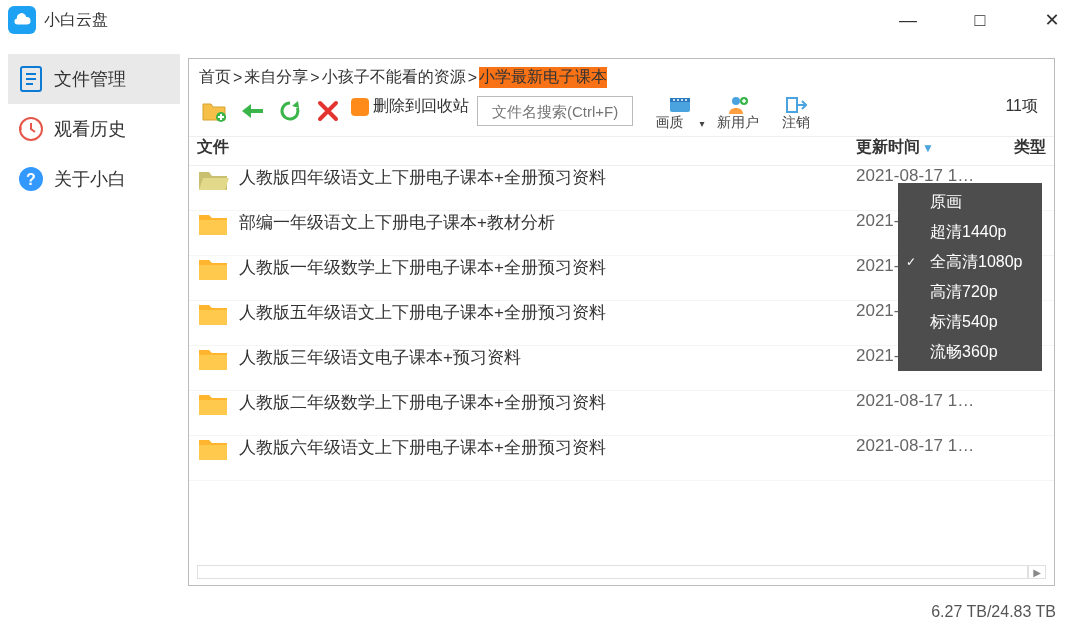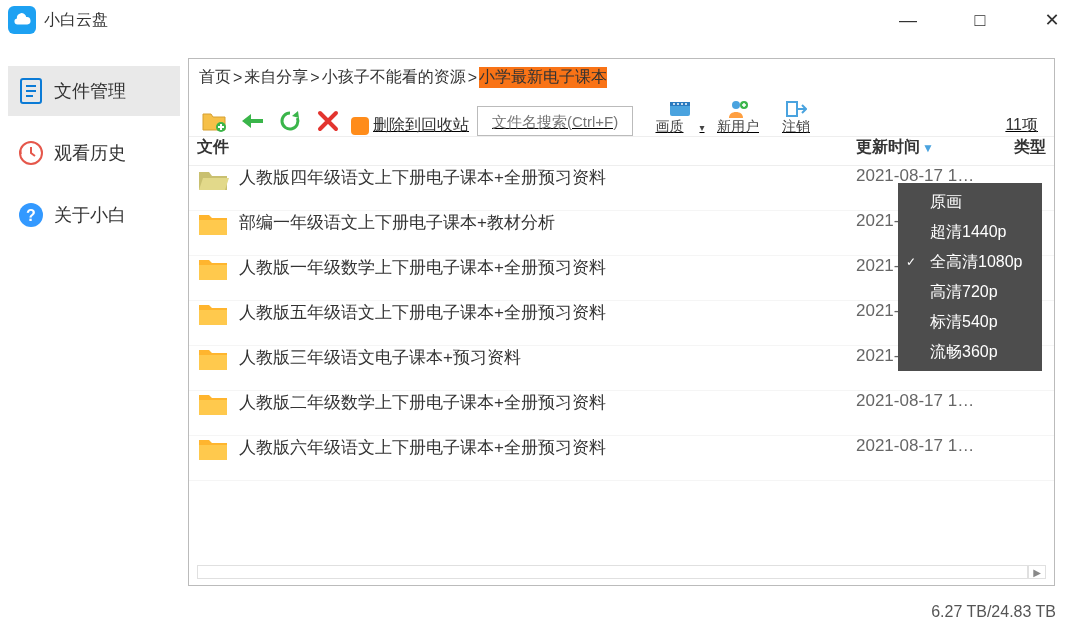--- a/index.html
+++ b/index.html
@@ -6,33 +6,33 @@
 body { background: #fff; width: 1080px; height: 625px; overflow: hidden; position: relative; }
 
 .titlebar { height: 40px; display: flex; align-items: center; padding: 0 8px; user-select: none; }
 .titlebar-icon { width: 28px; height: 28px; border-radius: 6px; background: #1da1f2; display: flex; align-items: center; justify-content: center; margin-right: 8px; }
 .title-text { font-size: 16px; color: #333; }
 .window-controls { margin-left: auto; display: flex; gap: 32px; }
 .wc-btn { width: 40px; height: 20px; display: flex; align-items: center; justify-content: center; cursor: pointer; font-size: 18px; color: #333; }
 
 .main { position: absolute; top: 40px; left: 0; right: 0; bottom: 26px; display: flex; }
 .sidebar { width: 188px; padding: 14px 8px; border-right: none; }
-.side-item { height: 50px; display: flex; align-items: center; padding: 13px 10px; gap: 10px; font-size: 18px; color: #333; cursor: pointer; margin-top: 12px; }
+.side-item { height: 50px; display: flex; align-items: center; padding: 13px 10px; gap: 10px; font-size: 18px; color: #333; cursor: pointer; }
 .side-item.selected { background: #e9e9e9; }
 .side-icon { width: 26px; height: 26px; display: flex; align-items: center; justify-content: center; }
 
 .content { flex: 1; padding: 18px 8px 8px 0; }
 .content-inner { border: 1px solid #bbb; width: 867px; height: 528px; background: #fff; display: flex; flex-direction: column; }
 
 .breadcrumbs { padding: 8px 10px; font-size: 16px; color: #333; display: flex; align-items: center; flex-wrap: wrap; }
 .crumb { cursor: pointer; }
 .crumb-sep { margin: 0 2px; }
 .crumb.highlight { background: #f97316; }
 
-.toolbar { height: 40px; display: flex; align-items: flex-end; padding: 0 10px; gap: 8px; text-decoration: underline; }
+.toolbar { height: 40px; display: flex; align-items: flex-start; padding: 0 10px; gap: 8px; }
 .tb-btn { width: 30px; height: 30px; display: flex; align-items: center; justify-content: center; cursor: pointer; }
 .delete-pill { display: flex; align-items: center; gap: 4px; cursor: pointer; font-size: 16px; color: #333; }
 .orange-sq { width: 18px; height: 18px; background: #ff8c1a; border-radius: 4px; }
 .search-box { width: 156px; height: 30px; border: 1px solid #bbb; padding: 0 14px; font-size: 15px; color: #555; }
 .toolbutton { display: flex; flex-direction: column; align-items: center; font-size: 14px; color: #444; cursor: pointer; min-width: 50px; }
 .toolbutton .tbicon { width: 22px; height: 18px; display: flex; align-items: center; justify-content: center; }
 .item-count { margin-left: auto; font-size: 16px; color: #333; padding-right: 6px; }
 
 .quality-btn { position: relative; }
 .quality-label-row { display: flex; align-items: center; gap: 16px; }

